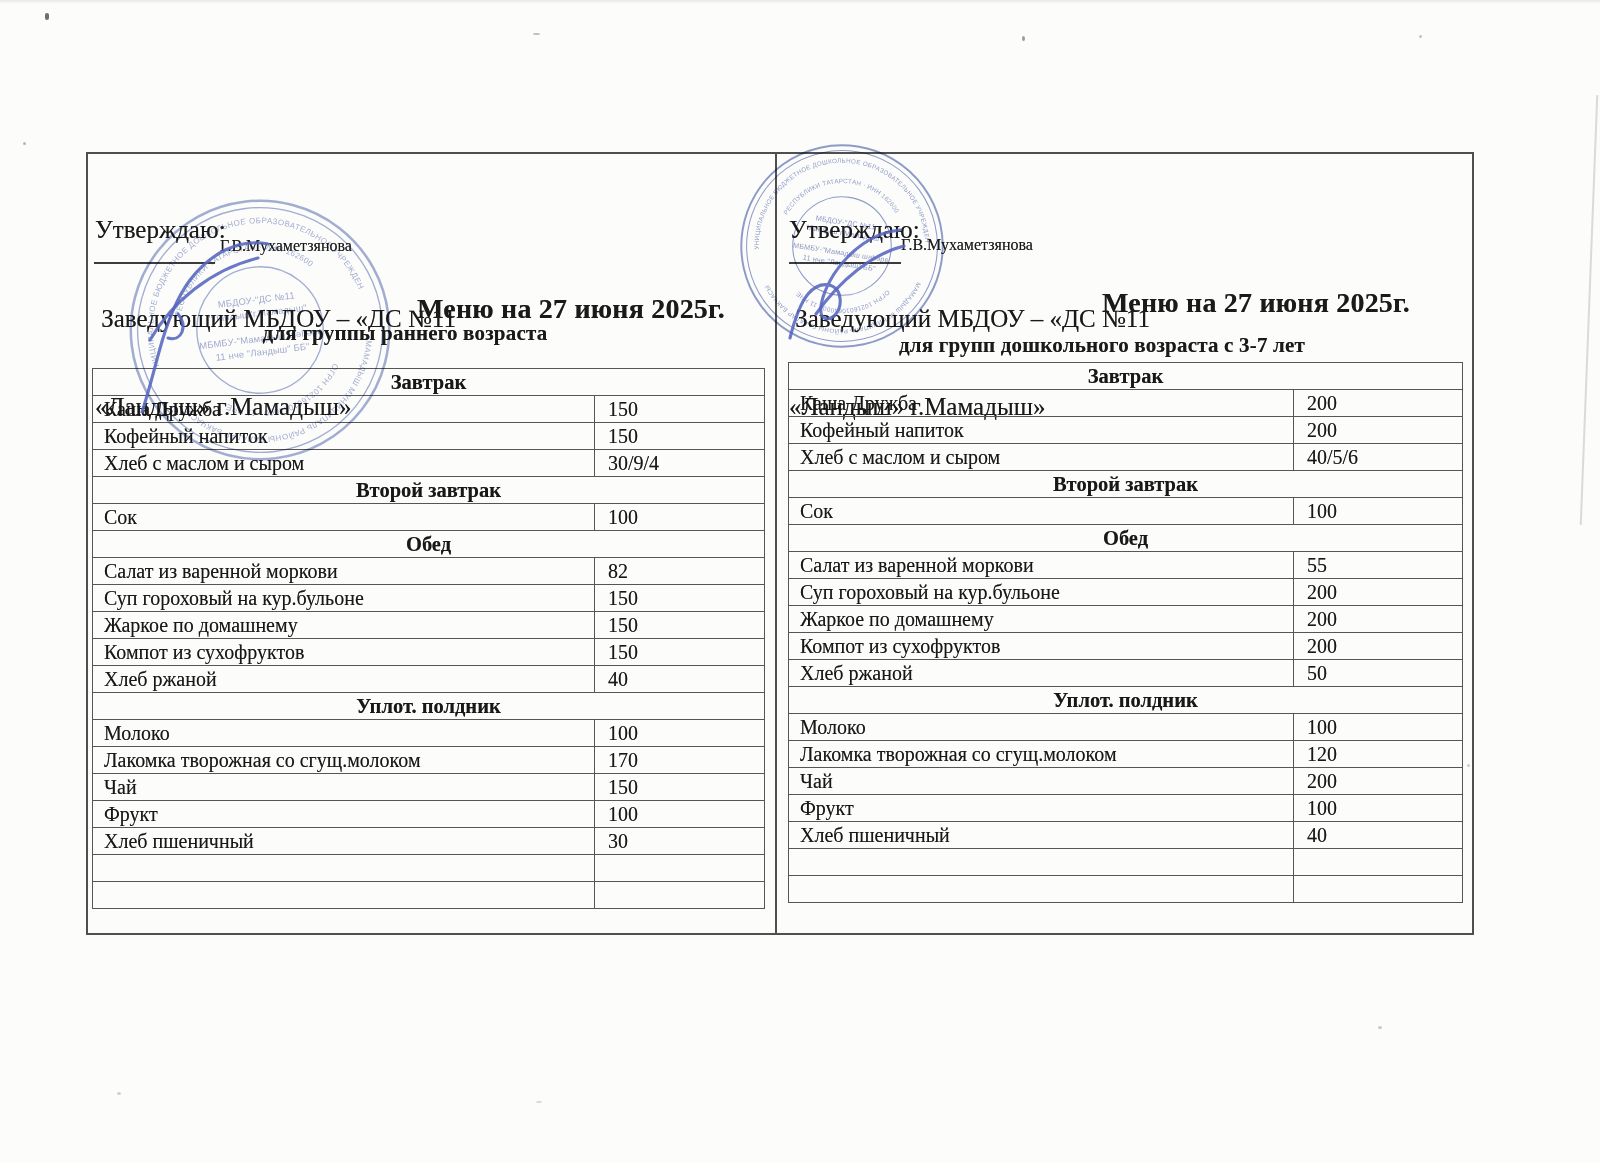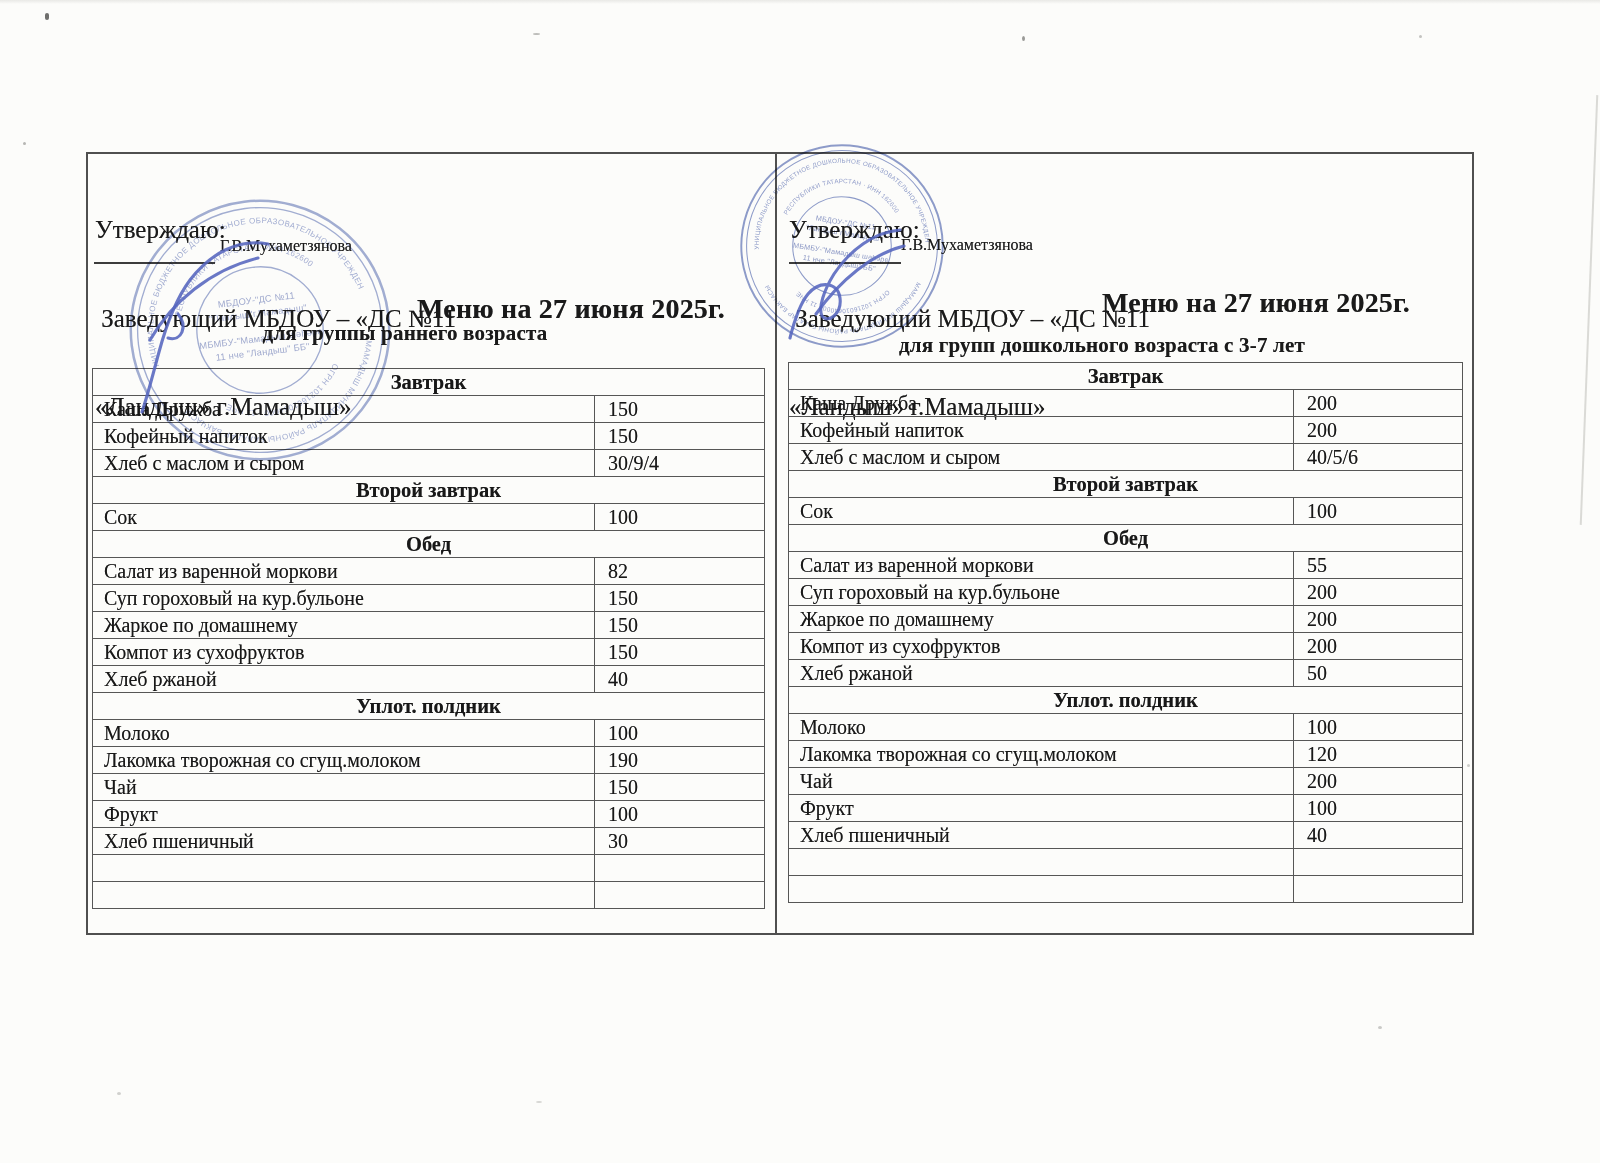--- a/index.html
+++ b/index.html
@@ -138,21 +138,21 @@
         </tr>
         <tr>
           <td colspan="2" class="sec ink">Уплот. полдник</td>
         </tr>
         <tr>
           <td class="dish">Молоко</td>
           <td class="qty">100</td>
         </tr>
         <tr>
           <td class="dish">Лакомка творожная со сгущ.молоком</td>
-          <td class="qty">190</td>
+          <td class="qty">170</td>
         </tr>
         <tr>
           <td class="dish">Чай</td>
           <td class="qty">150</td>
         </tr>
         <tr>
           <td class="dish">Фрукт</td>
           <td class="qty">100</td>
         </tr>
         <tr>

